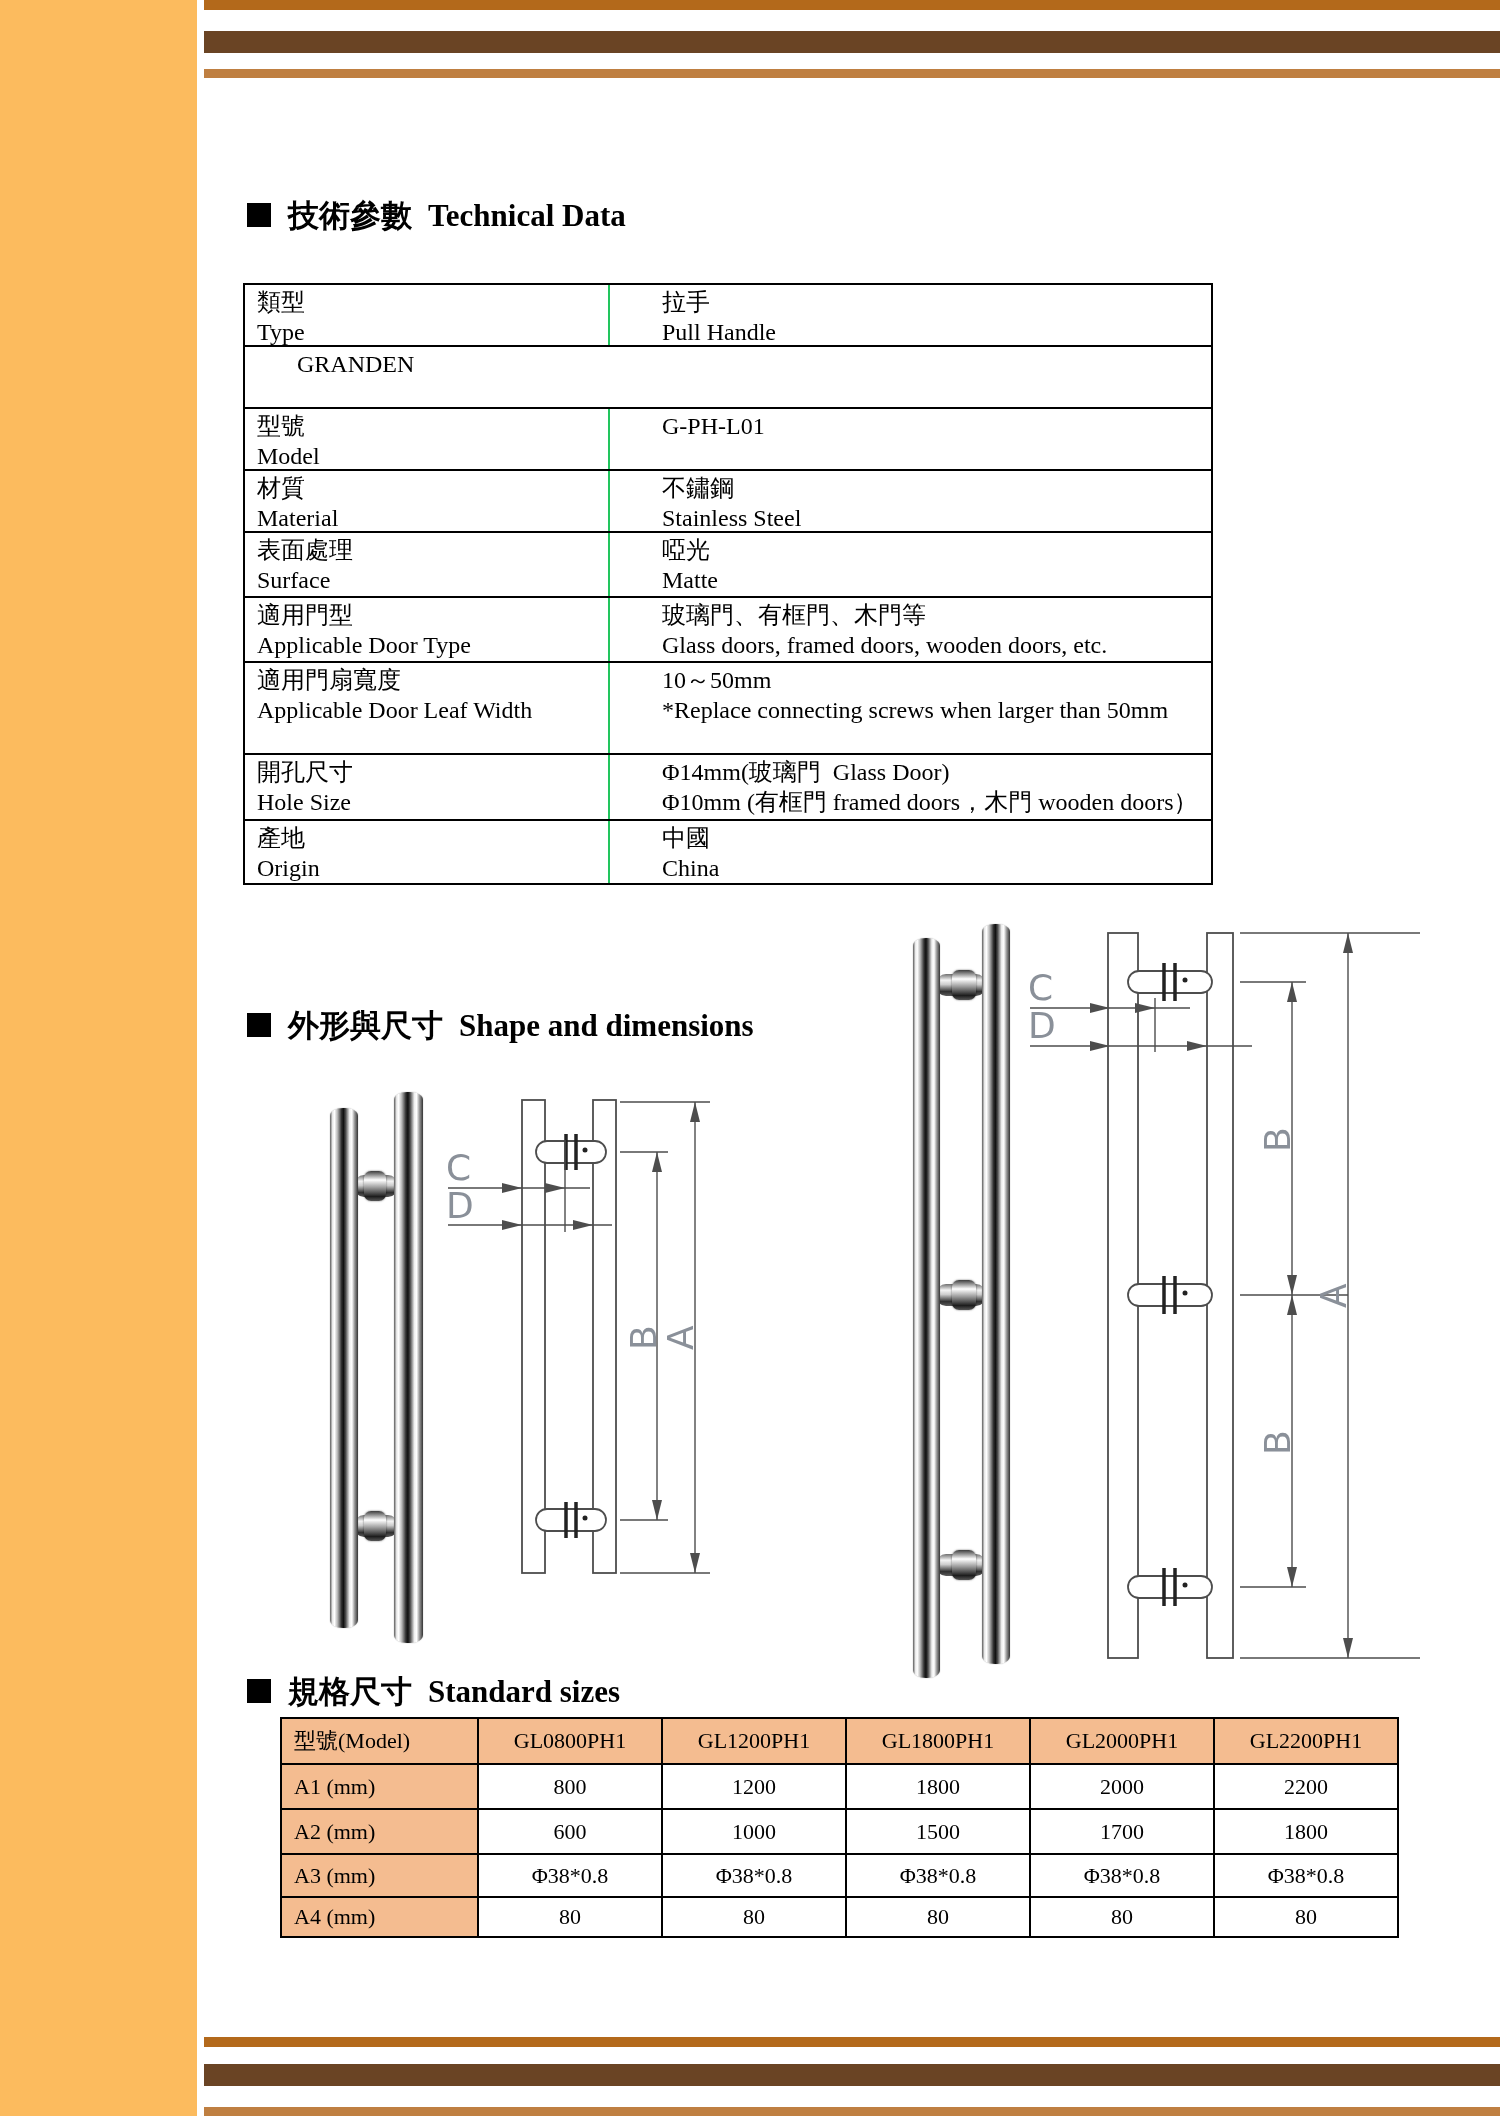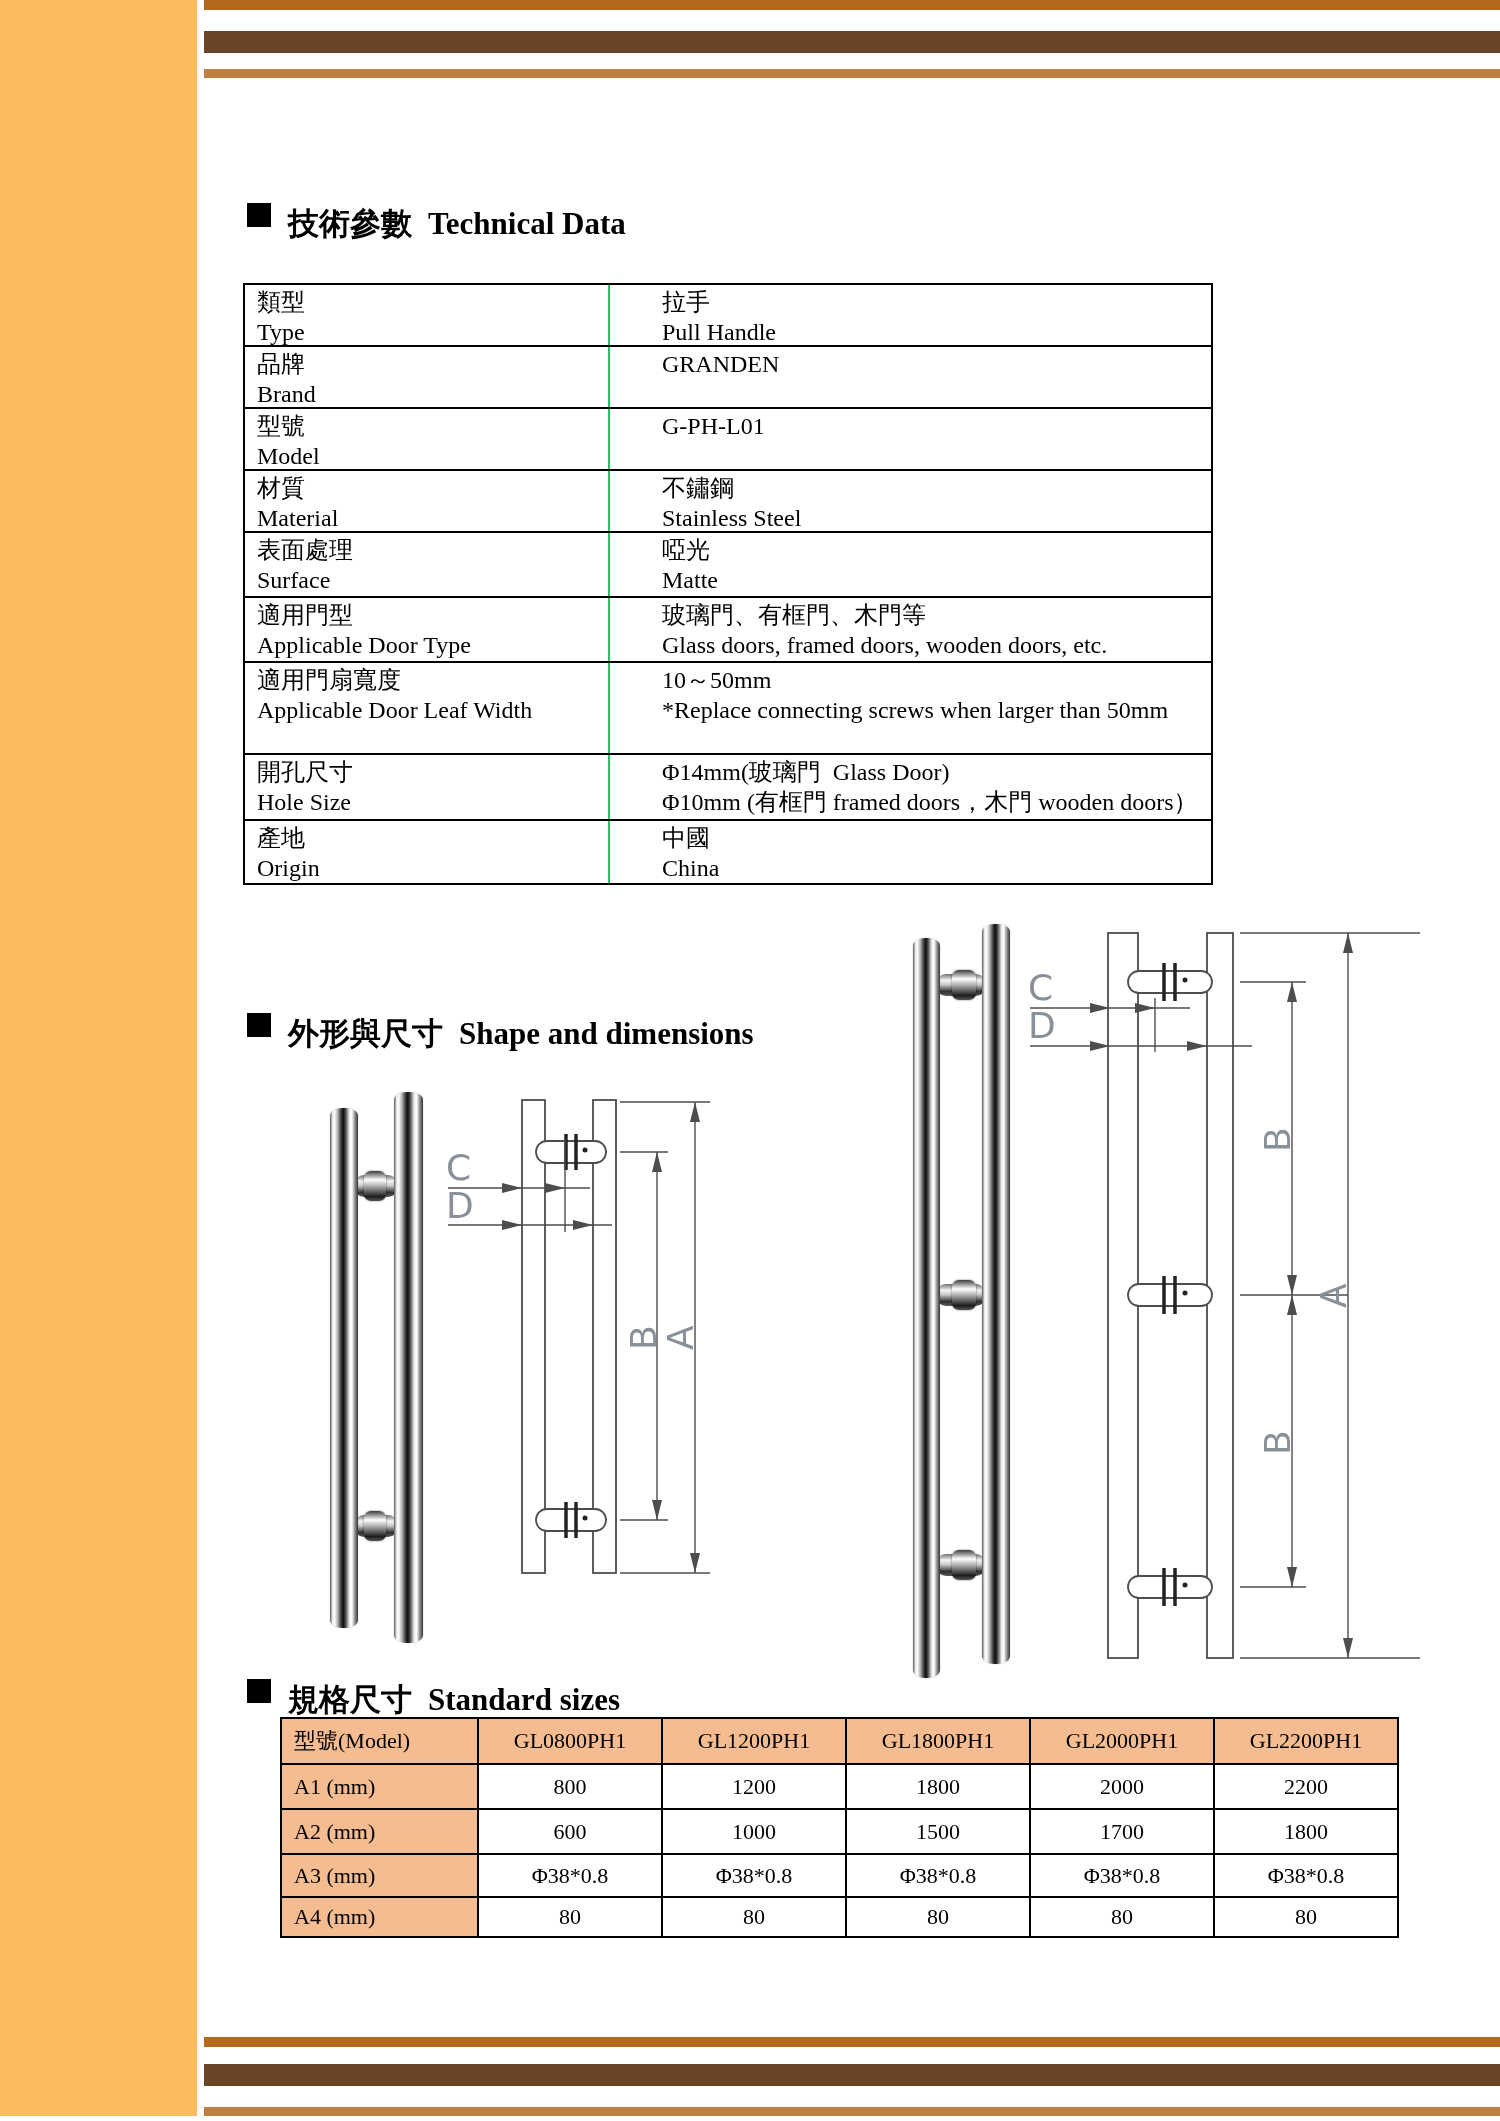--- a/index.html
+++ b/index.html
@@ -13,21 +13,21 @@
   .sidebar{left:0;top:0;width:197px;height:2116px;background:#FCBB5E;}
   .stripe{left:204px;width:1296px;}
   .s-thin{background:#B3691B;height:10px;}
   .s-thick{background:#6A4424;height:22px;}
   .s-med{background:#BF7F41;height:9px;}
   .st1{top:0;} .st2{top:31px;} .st3{top:69px;}
   .sb1{top:2037px;} .sb2{top:2064px;} .sb3{top:2107px;}
   
   .sec-title{left:245px;height:40px;line-height:40px;font-size:31px;font-weight:bold;white-space:nowrap;}
   .sec-sq{position:absolute;left:2px;top:7px;width:24px;height:24px;background:#000;}
-  .sec-txt{position:absolute;left:43px;top:8px;}
+  .sec-txt{position:absolute;left:43px;top:0;}
   .sec-en{margin-left:16px;}
   .t1{top:196px;} .t2{top:1006px;} .t3{top:1672px;}
   
   .techtbl{left:243px;top:283px;width:966px;border:2px solid #000;}
   .trow{display:flex;border-top:2px solid #000;}
   .trow:first-child{border-top:none;}
   .tcell{font-size:24px;line-height:30px;padding:2px 0 0 12px;box-sizing:border-box;white-space:pre-wrap;}
   .tlabel{width:365px;border-right:2px solid #22c55e;flex:none;}
   .tval{flex:1;padding-left:8px;margin-left:44px;}
   .r2l{height:60px;} .r3l{height:90px;}
@@ -80,21 +80,20 @@
   <span class="sec-sq"></span>
   <span class="sec-txt"><span>技術參數</span><span class="sec-en">Technical Data</span></span>
 </div>
 
 <div class="abs techtbl">
   <div class="trow r2l">
     <div class="tcell tlabel"><div>類型</div><div>Type</div></div>
     <div class="tcell tval"><div>拉手</div><div>Pull Handle</div></div>
   </div>
   <div class="trow r2l">
-    <div class="tcell tlabel"><div>品牌</div><div>Brand</div></div>
     <div class="tcell tval"><div>GRANDEN</div></div>
   </div>
   <div class="trow r2l">
     <div class="tcell tlabel"><div>型號</div><div>Model</div></div>
     <div class="tcell tval"><div>G-PH-L01</div></div>
   </div>
   <div class="trow r2l">
     <div class="tcell tlabel"><div>材質</div><div>Material</div></div>
     <div class="tcell tval"><div>不鏽鋼</div><div>Stainless Steel</div></div>
   </div>

